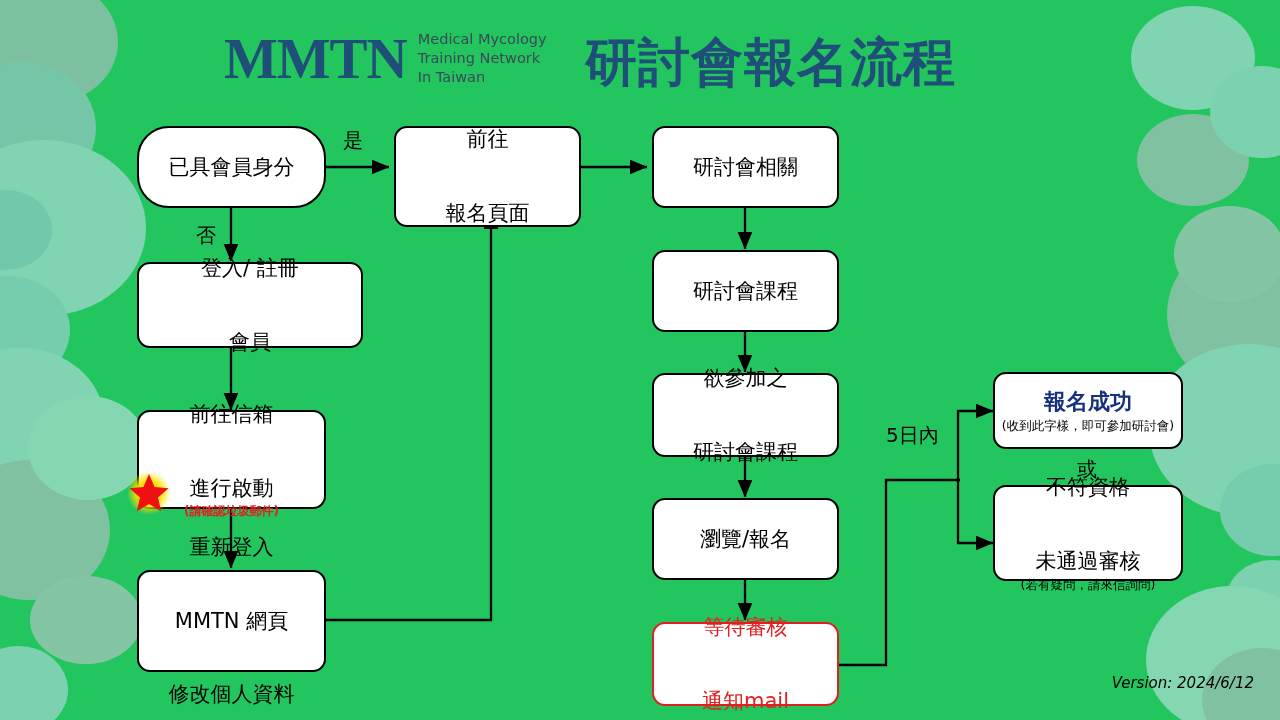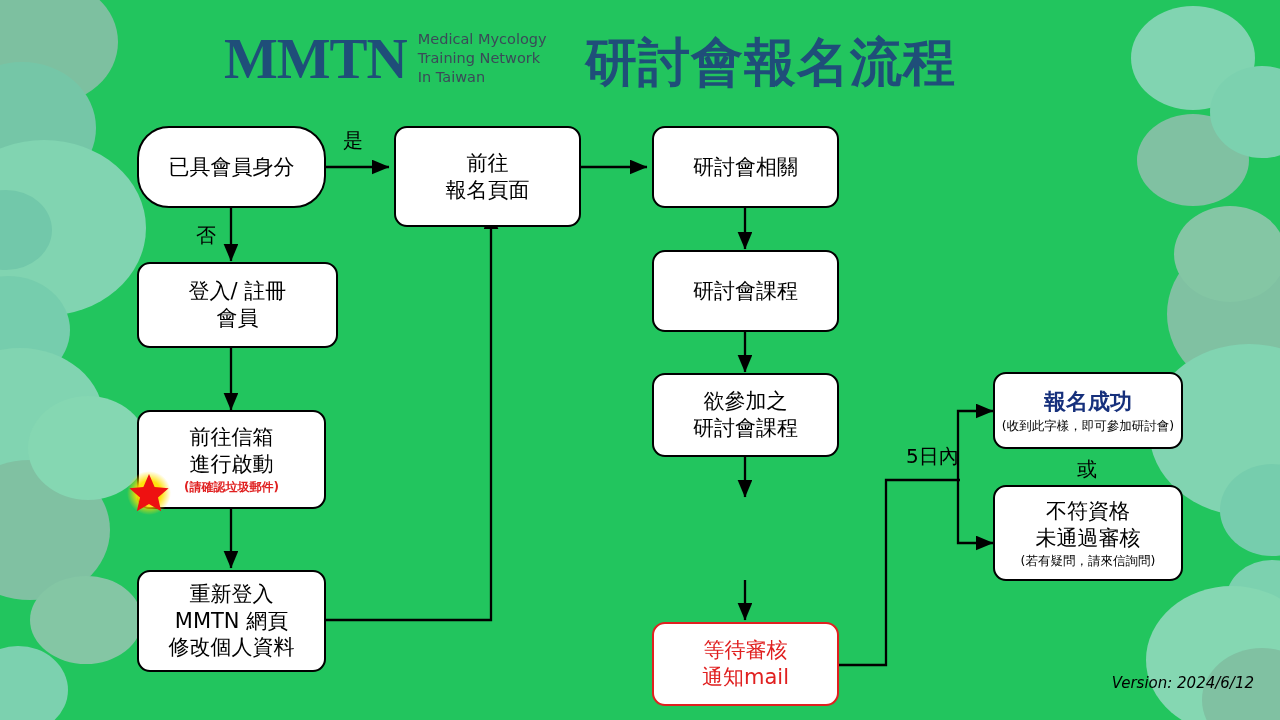--- a/index.html
+++ b/index.html
@@ -73,21 +73,21 @@
     text-align: center;
     color: #000000;
     font-size: 21px;
     line-height: 1.28;
     z-index: 2;
   }
   .node.red {
     border-color: #e02020;
     color: #e02020;
   }
-  .node .line2 { display: block; }
+  .node .line2 { display: block; margin-top: 47px; }
   .node .sub {
     font-size: 12.5px;
     line-height: 1.2;
     margin-top: 2px;
     color: #000000;
   }
   .node .hl {
     font-weight: bold;
     color: #16307c;
     font-size: 22px;
@@ -207,21 +207,21 @@
       <div>In Taiwan</div>
     </div>
   </div>
 
   <div id="title">研討會報名流程</div>
 
   <div class="node" style="left:137px; top:126px; width:189px; height:82px;border-radius:32px;">
     <span>已具會員身分</span>
   </div>
 
-  <div class="node" style="left:137px; top:262px; width:201px; height:86px;">
+  <div class="node" style="left:137px; top:262px; width:226px; height:86px;">
     <span>登入/ 註冊</span>
     <span class="line2">會員</span>
   </div>
 
   <div class="node" style="left:137px; top:410px; width:189px; height:99px;text-align:center;">
     <span>前往信箱</span>
     <span class="line2">進行啟動</span>
     <span class="sub" style="color:#e02020; font-weight:bold; font-size:12px;">(請確認垃圾郵件)</span>
   </div>
 
@@ -253,37 +253,40 @@
 
   <div class="node" style="left:652px; top:250px; width:187px; height:82px;">
     <span>研討會課程</span>
   </div>
 
   <div class="node" style="left:652px; top:373px; width:187px; height:84px;">
     <span>欲參加之</span>
     <span class="line2">研討會課程</span>
   </div>
 
+  <div class="node" style="left:652px; top:498px; width:187px; height:82px;">
+    <span>瀏覽/報名</span>
+  </div>
 
   <div class="node red" style="left:652px; top:622px; width:187px; height:84px;">
     <span>等待審核</span>
     <span class="line2">通知mail</span>
   </div>
 
   <div class="node" style="left:993px; top:372px; width:190px; height:77px;">
     <span class="hl">報名成功</span>
     <span class="sub">(收到此字樣，即可參加研討會)</span>
   </div>
 
   <div class="node" style="left:993px; top:485px; width:190px; height:96px;">
     <span>不符資格</span>
     <span class="line2">未通過審核</span>
     <span class="sub">(若有疑問，請來信詢問)</span>
   </div>
 
   <div class="edge-label" style="left:343px; top:127px;">是</div>
   <div class="edge-label" style="left:196px; top:222px;">否</div>
-  <div class="edge-label" style="left:886px; top:443px;margin-left:20px;">5日內</div>
+  <div class="edge-label" style="left:886px; top:422px;">5日內</div>
   <div class="edge-label" style="left:1077px; top:456px;">或</div>
 
   <div id="version">Version: 2024/6/12</div>
 
 </div>
 
 </body></html>

